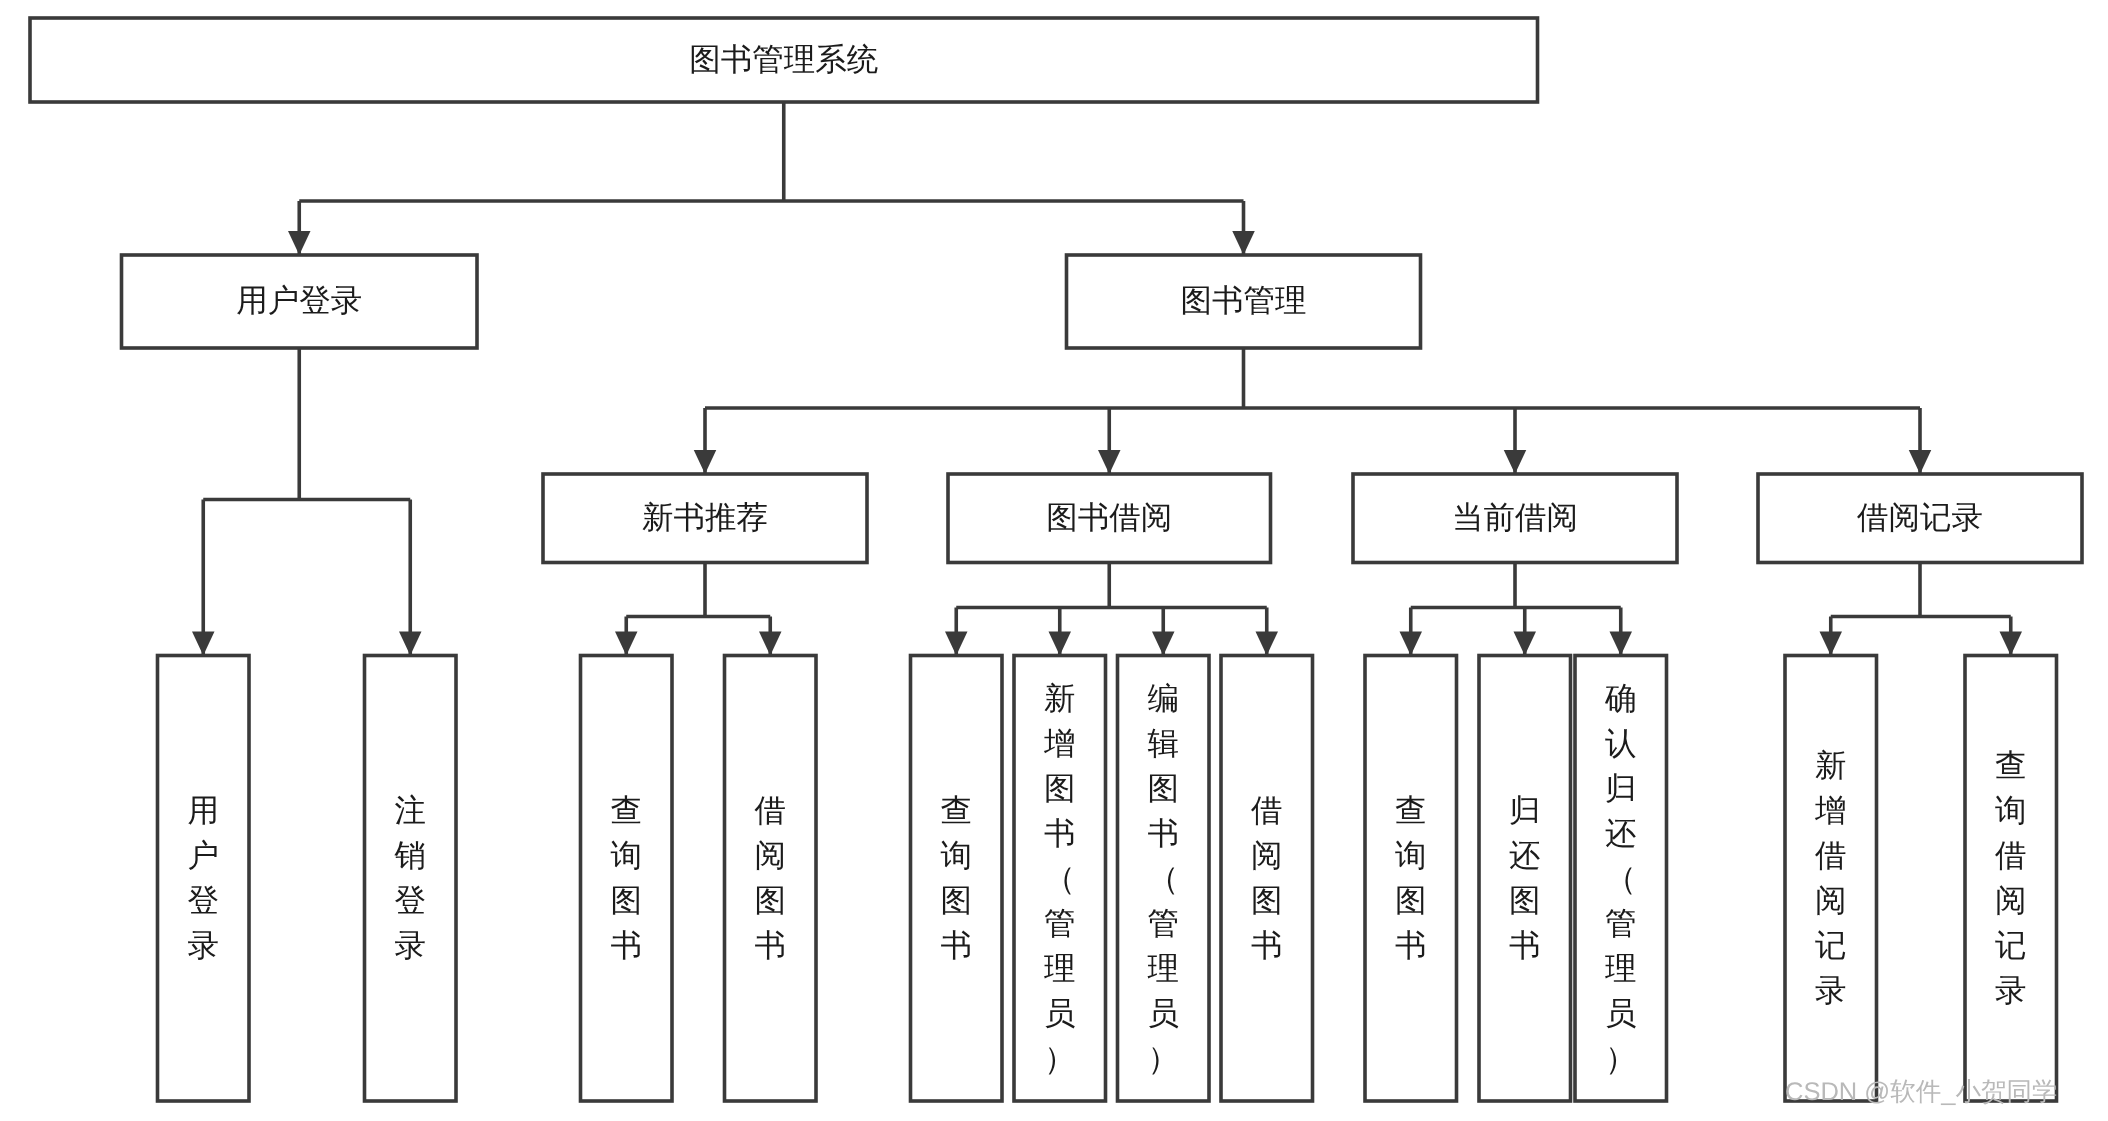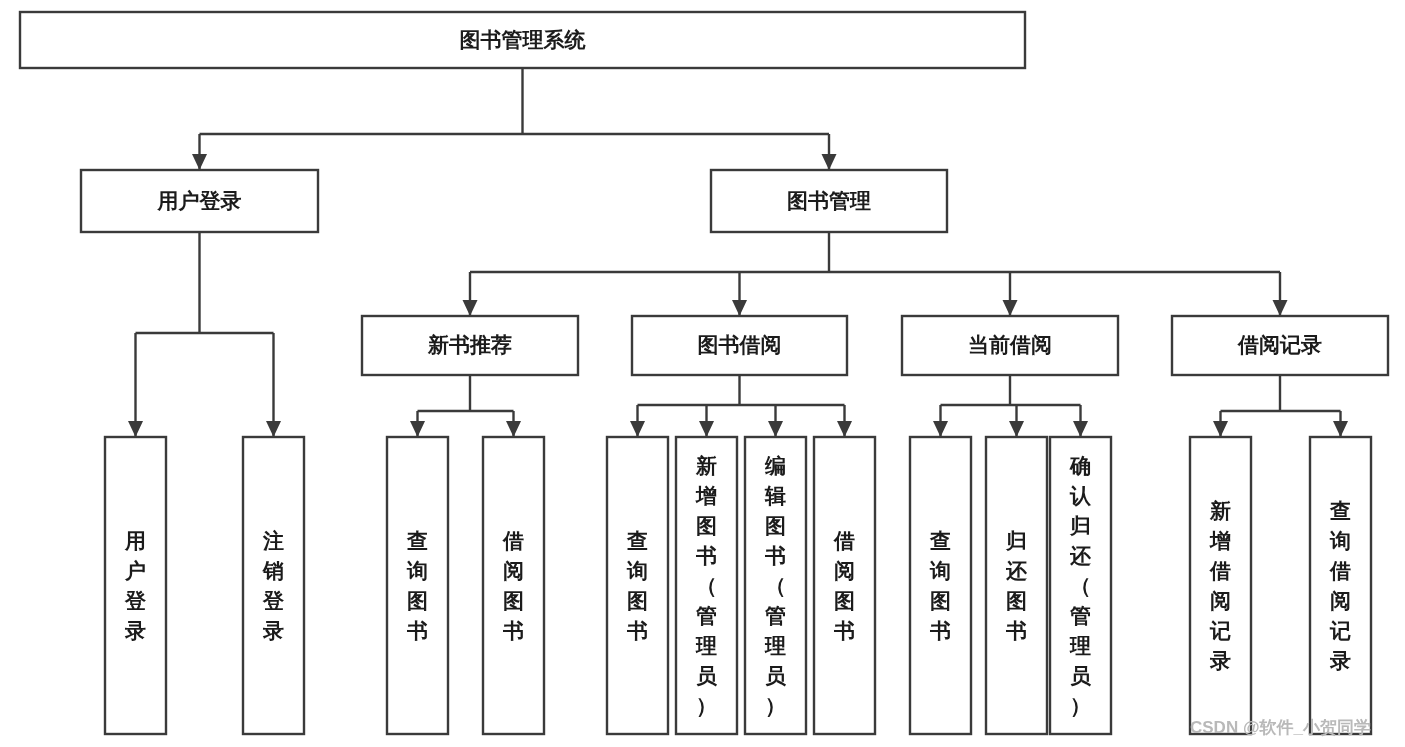--- a/index.html
+++ b/index.html
@@ -11,21 +11,20 @@
     width: 1405px;
     height: 747px;
     font-family: "Liberation Sans", "DejaVu Sans", sans-serif;
     overflow: hidden;
     position: relative;
   }
   #diagram-root {
     position: relative;
     width: 1405px;
     height: 747px;
-    font-weight: bold;
   }
   svg.diagram-canvas {
     position: absolute;
     left: 0;
     top: 0;
     width: 1405px;
     height: 747px;
     display: block;
   }
   .node-box {

